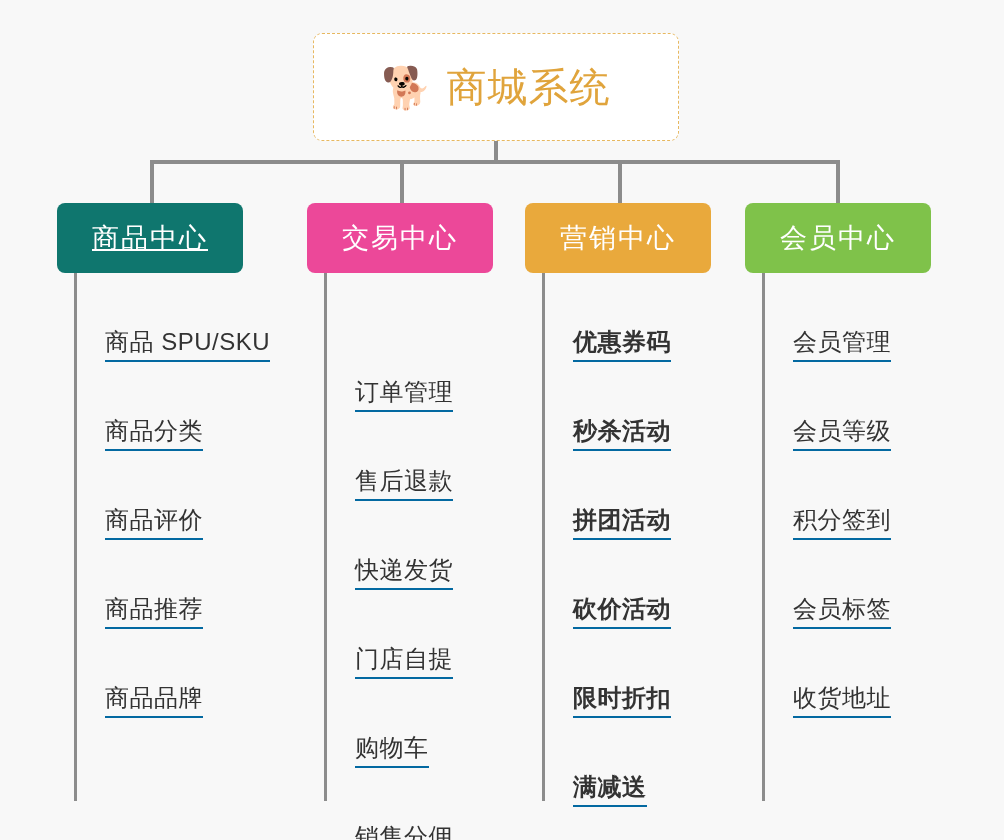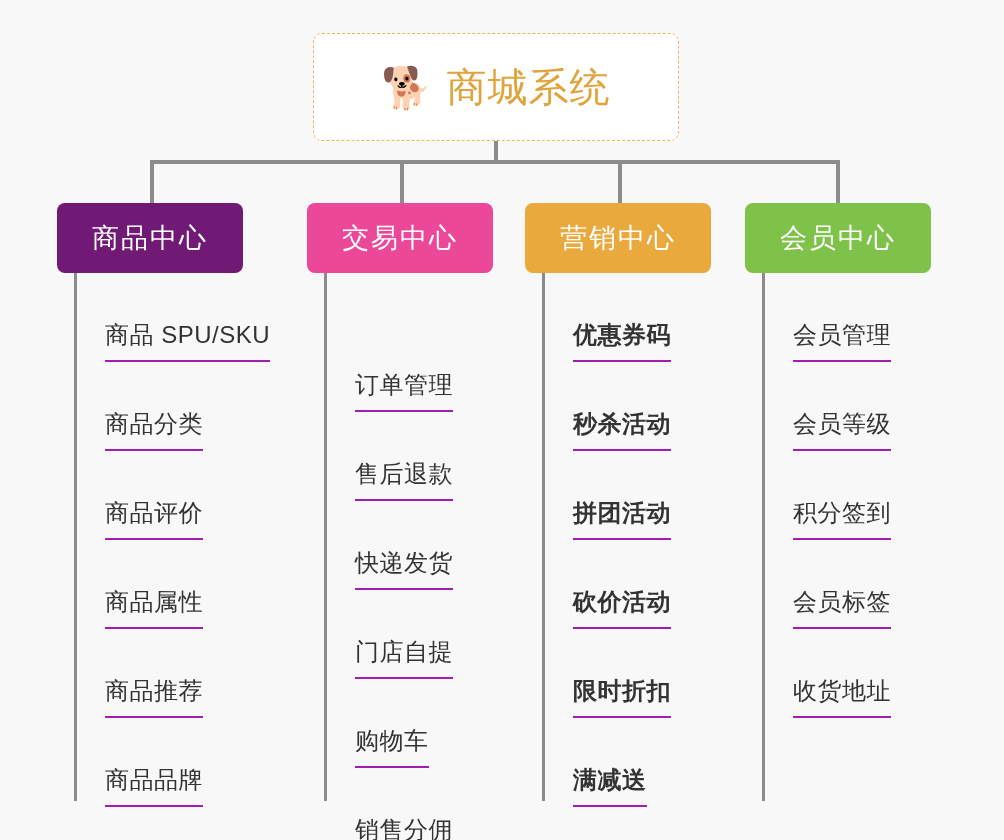--- a/index.html
+++ b/index.html
@@ -96,22 +96,22 @@
     display: flex;
     align-items: flex-end;
     padding-left: 31px;
     position: relative;
   }
   .leaf-label {
     font-size: 24px;
     color: #333333;
     line-height: 1.18;
     white-space: nowrap;
-    padding-bottom: 11px;
-    border-bottom: 2px solid #a21caf;
+    padding-bottom: 4px;
+    border-bottom: 2px solid #0369a1;
     letter-spacing: 0.5px;
   }
 </style>
 </head>
 <body>
 
 <div id="chart">
 
   <div class="root-node">
     <span class="root-emoji">🐕</span>
@@ -119,36 +119,33 @@
   </div>
 
   <div class="line line-v" style="left:494px; top:141px; height:22px;"></div>
   <div class="line line-h" style="left:150px; top:160px; width:690px;"></div>
   <div class="line line-v" style="left:150px; top:160px; height:45px;"></div>
   <div class="line line-v" style="left:400px; top:160px; height:45px;"></div>
   <div class="line line-v" style="left:618px; top:160px; height:45px;"></div>
   <div class="line line-v" style="left:836px; top:160px; height:45px;"></div>
 
   <div class="column" style="left:57px; width:200px;">
-    <div class="cat-header" style="width:186px; background:#701a75;">
+    <div class="cat-header" style="width:186px; background:#0f766e;text-decoration:underline;">
       <span>商品中心</span>
     </div>
     <div class="leaf-trunk" style="left:17px; top:70px; height:528px;"></div>
     <ul class="leaf-list" style="left:17px; top:70px;">
       <li class="leaf-item">
           <span class="leaf-label">商品 SPU/SKU</span>
         </li>
       <li class="leaf-item">
           <span class="leaf-label">商品分类</span>
         </li>
       <li class="leaf-item">
           <span class="leaf-label">商品评价</span>
-        </li>
-      <li class="leaf-item">
-          <span class="leaf-label">商品属性</span>
         </li>
       <li class="leaf-item">
           <span class="leaf-label">商品推荐</span>
         </li>
       <li class="leaf-item">
           <span class="leaf-label">商品品牌</span>
         </li>
     </ul>
   </div>
 

